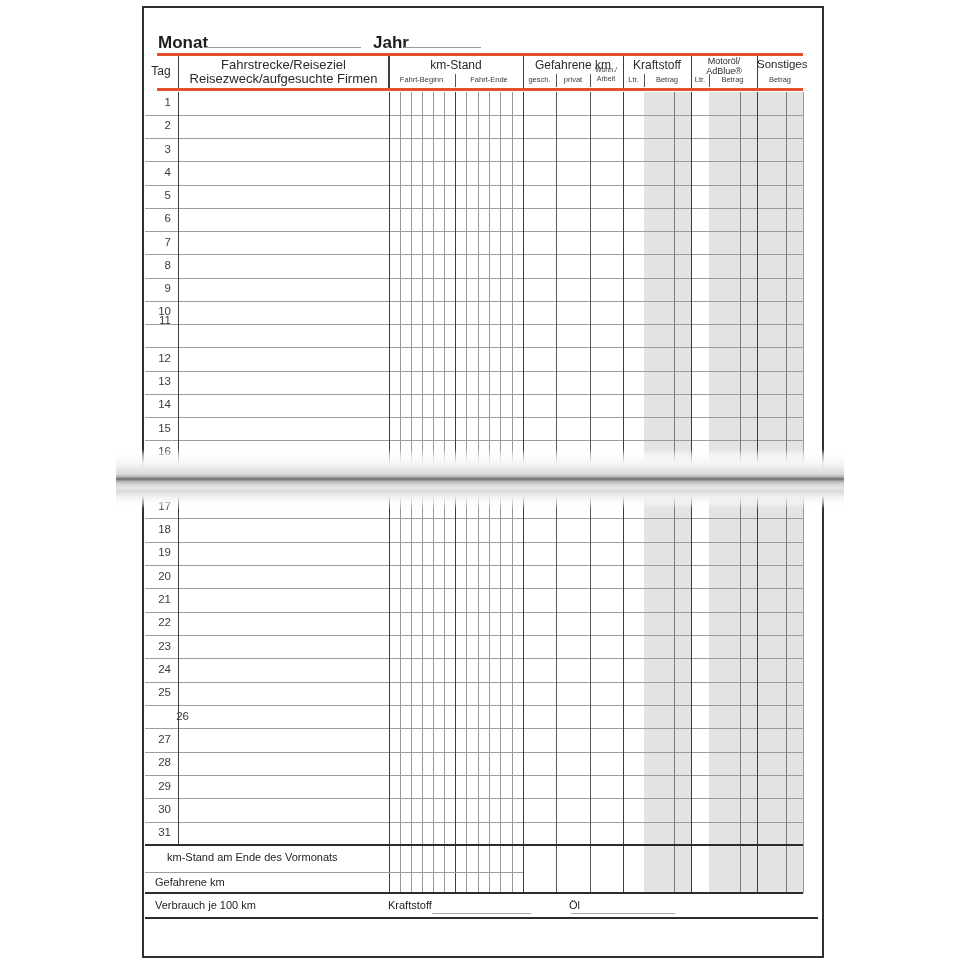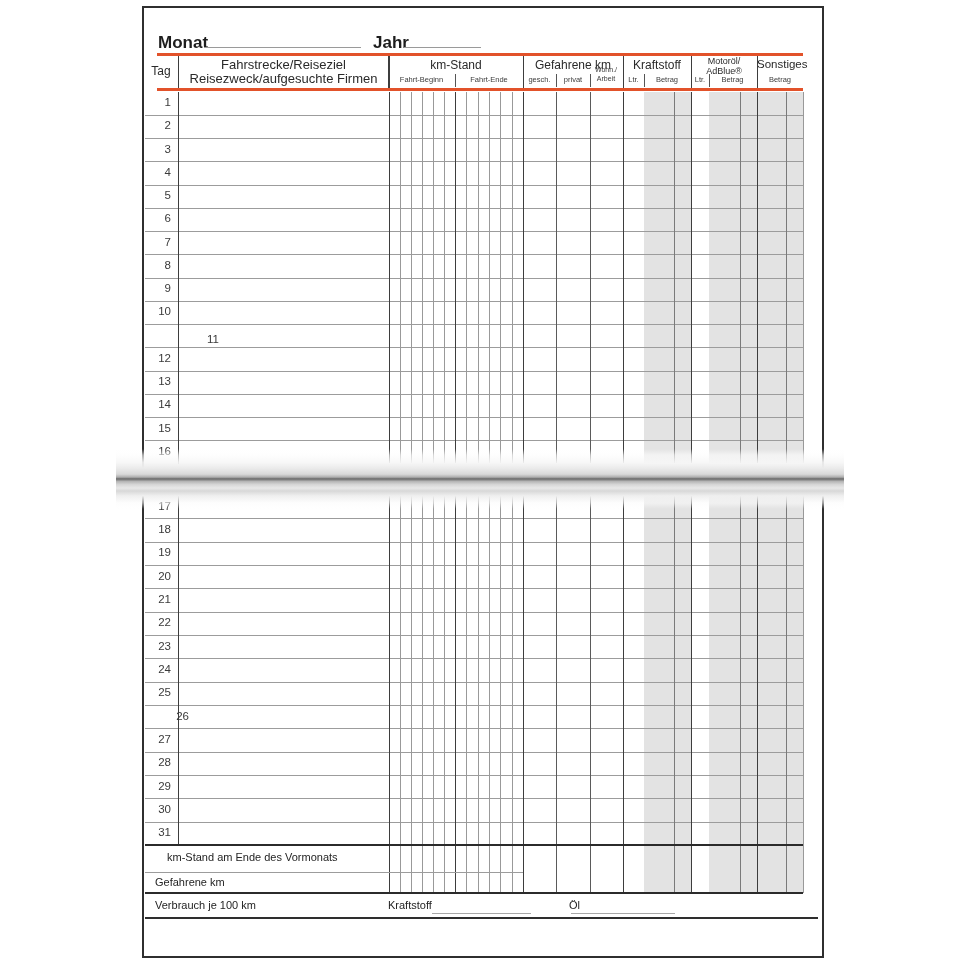--- a/index.html
+++ b/index.html
@@ -193,21 +193,21 @@
     <div class="abs day-num" style="top: 96.125px; height: 14px;">1</div>
     <div class="abs day-num" style="top: 119.375px; height: 14px;">2</div>
     <div class="abs day-num" style="top: 142.625px; height: 14px;">3</div>
     <div class="abs day-num" style="top: 165.875px; height: 14px;">4</div>
     <div class="abs day-num" style="top: 189.125px; height: 14px;">5</div>
     <div class="abs day-num" style="top: 212.375px; height: 14px;">6</div>
     <div class="abs day-num" style="top: 235.625px; height: 14px;">7</div>
     <div class="abs day-num" style="top: 258.875px; height: 14px;">8</div>
     <div class="abs day-num" style="top: 282.125px; height: 14px;">9</div>
     <div class="abs day-num" style="top: 305.375px; height: 14px;">10</div>
-    <div class="abs day-num" style="top: 333px; height: 14px; padding-left: 48px;">11</div>
+    <div class="abs day-num" style="top: 314px; height: 14px;">11</div>
     <div class="abs day-num" style="top: 351.875px; height: 14px;">12</div>
     <div class="abs day-num" style="top: 375.125px; height: 14px;">13</div>
     <div class="abs day-num" style="top: 398.375px; height: 14px;">14</div>
     <div class="abs day-num" style="top: 421.625px; height: 14px;">15</div>
     <div class="abs day-num" style="top: 444.875px; height: 14px;">16</div>
   </div>
 <div id="grid-bottom">
     <div class="abs shade" style="left: 644px; top: 495px; width: 46.5px; height: 398px; background: rgb(227, 227, 227);"></div>
     <div class="abs shade" style="left: 709px; top: 495px; width: 47.5px; height: 398px; background: rgb(227, 227, 227);"></div>
     <div class="abs shade" style="left: 756.5px; top: 495px; width: 46.5px; height: 398px; background: rgb(227, 227, 227);"></div>

